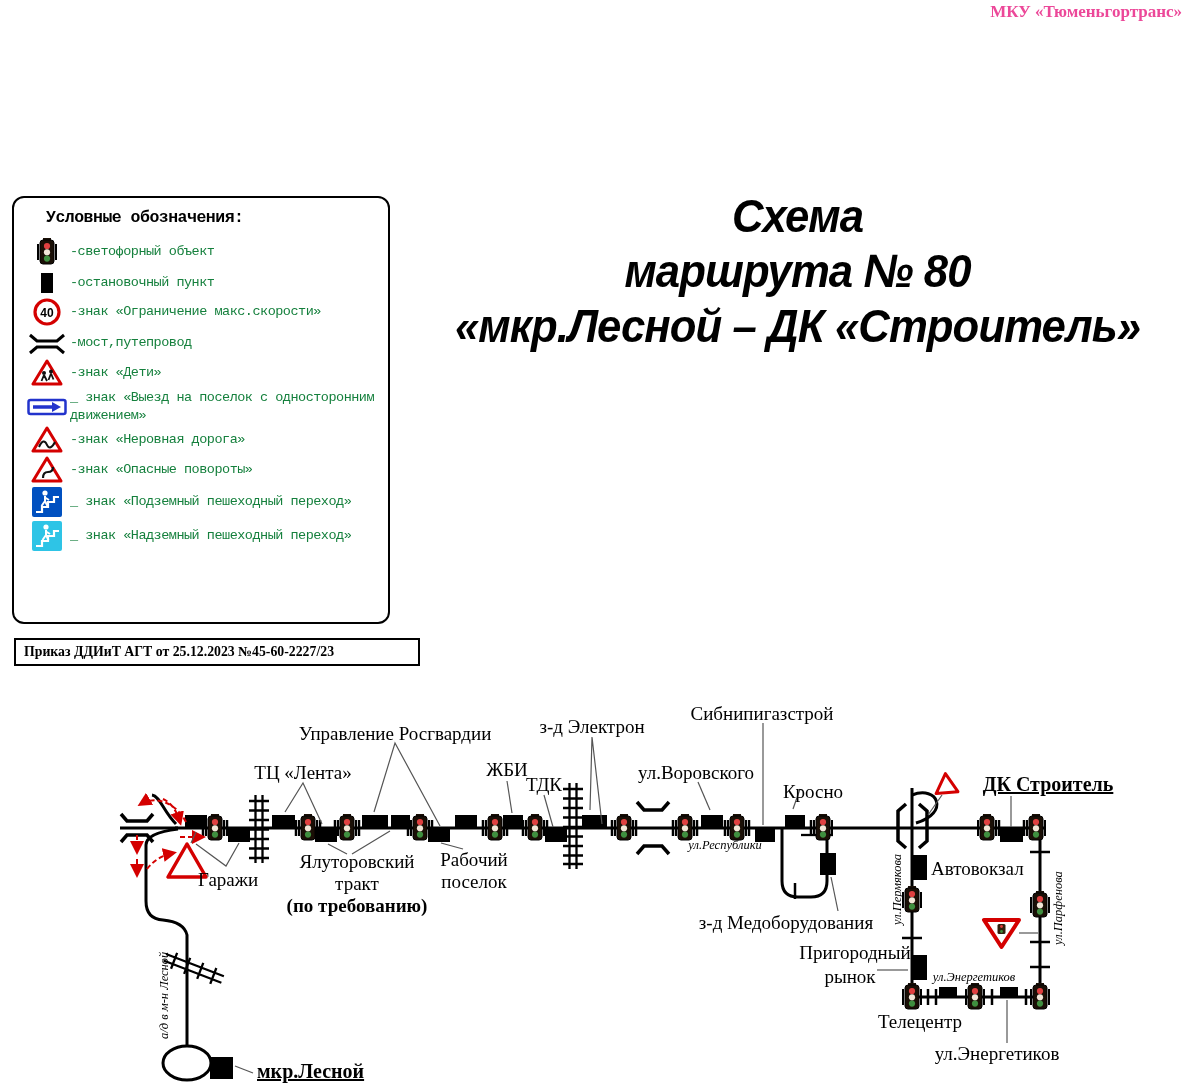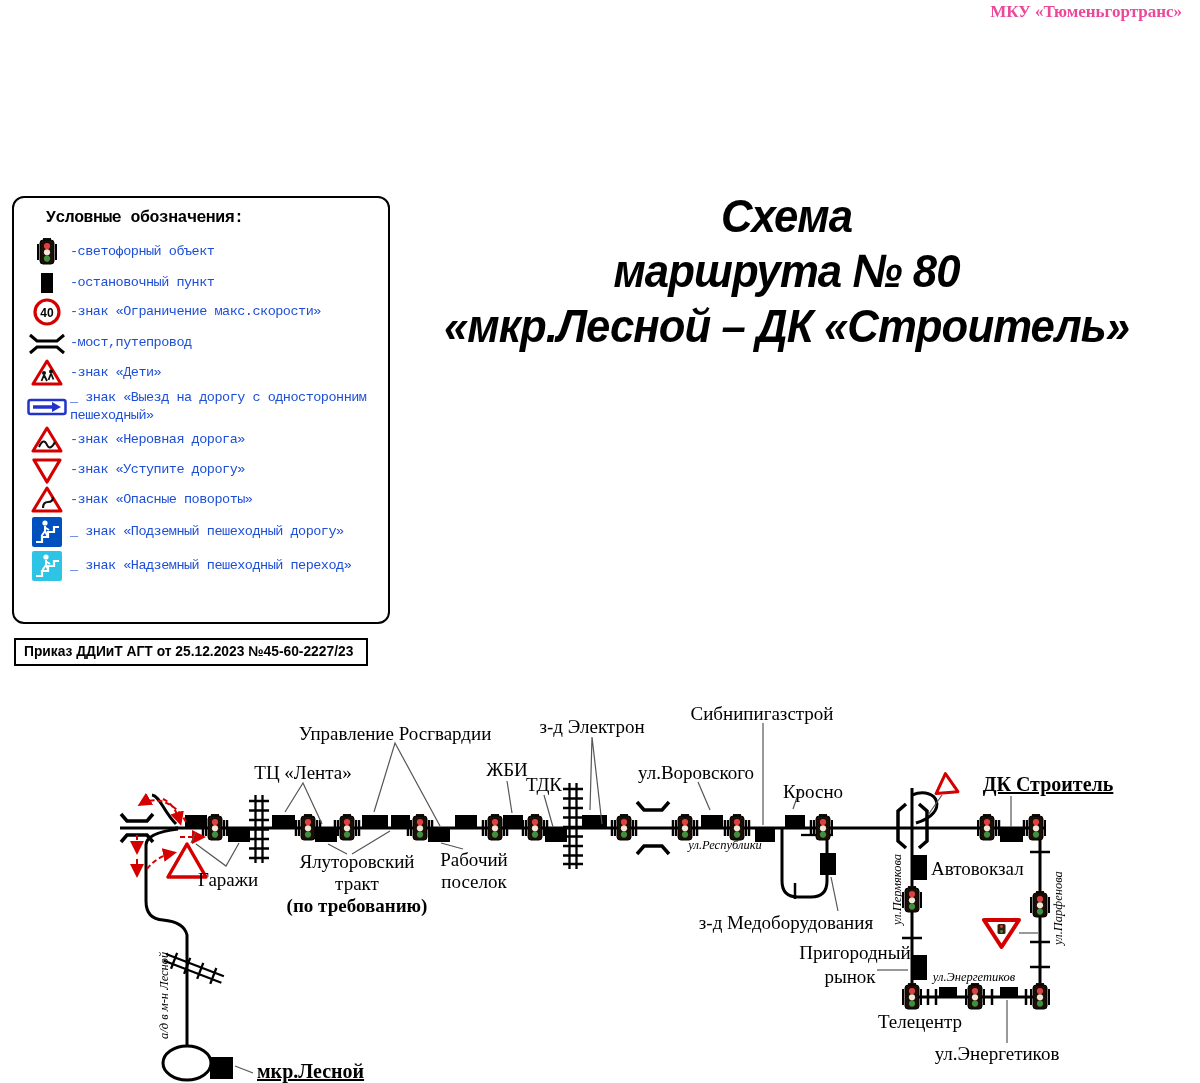--- a/index.html
+++ b/index.html
@@ -10,32 +10,32 @@
   .org-header { position:absolute; top:2px; right:18px; font-family:"Liberation Serif",serif;
                 font-weight:bold; font-size:17px; color:#ec4899; }
 
   
   .legend { position:absolute; left:12px; top:196px; width:378px; height:428px;
             border:2px solid #000; border-radius:12px; padding:8px 2px 4px 10px;
             font-family:"Liberation Mono", monospace; }
   .legend-title { font-weight:bold; font-size:16.5px; margin:2px 0 8px 22px; letter-spacing:-0.5px; }
   .lrow { display:flex; align-items:center; margin-bottom:2px; }
   .licon { width:46px; min-width:46px; display:flex; justify-content:center; align-items:center; }
-  .ltext { font-size:13.5px; letter-spacing:-0.5px; line-height:1.3; color:#1d4ed8; }
+  .ltext { font-size:13.5px; letter-spacing:-0.5px; line-height:1.3; color:#15803d; }
 
   
-  .title-block { position:absolute; left:389px; top:188px; width:795px; text-align:center;
+  .title-block { position:absolute; left:400px; top:188px; width:795px; text-align:center;
                  font-family:"Liberation Sans", sans-serif; font-weight:bold; font-style:italic;
                  color:#000; }
   .title-line { font-size:47px; line-height:55px; transform:scaleX(0.93); transform-origin:center;
                 letter-spacing:-1px; white-space:nowrap; }
 
   
-  .order-box { position:absolute; left:14px; top:638px; width:354px; border:2px solid #000;
-               padding:2px 6px 3px 8px; font-family:Liberation Sans, sans-serif; font-weight:bold;
+  .order-box { position:absolute; left:14px; top:638px; width:406px; border:2px solid #000;
+               padding:2px 6px 3px 8px; font-family:Liberation Serif, serif; font-weight:bold;
                font-size:13.8px; line-height:1.4; }
 
   
   .map-svg { position:absolute; left:0; top:683px; width:1200px; height:400px; }
   text { fill:#000; }
   .stoplbl { font-family:"Liberation Serif",serif; font-size:19px; }
   .stoplbl-b { font-family:"Liberation Serif",serif; font-size:19px; font-weight:bold; }
   .streetlbl { font-family:"Liberation Serif",serif; font-size:12.5px; font-style:italic; }
   .terminallbl { font-family:"Liberation Serif",serif; font-size:20px; font-weight:bold;
                  text-decoration:underline; }
@@ -125,62 +125,54 @@
     </div>
 
     <div class="lrow">
       <span class="licon">
         <svg width="40" height="20" viewBox="0 0 40 20">
           <rect x="1.5" y="3" width="37" height="14" rx="2" fill="#fff" stroke="#2233cc" stroke-width="2.5"></rect>
           <line x1="6" y1="10" x2="27" y2="10" stroke="#2233cc" stroke-width="3.5"></line>
           <polygon points="25,5 34,10 25,15" fill="#2233cc"></polygon>
         </svg>
       </span>
-      <span class="ltext">_ знак «Выезд на дорогу с односторонним пешеходный»</span>
+      <span class="ltext">_ знак «Выезд на поселок с односторонним движением»</span>
     </div>
 
     <div class="lrow">
       <span class="licon">
         <svg width="32" height="28" viewBox="0 0 32 28">
           <polygon points="16,2 2,25 30,25" fill="#fff" stroke="#d40000" stroke-width="3" stroke-linejoin="round"></polygon>
           <path d="M8,21 c3,-7 6,-7 8,-2 c2,4 5,3 8,-3" fill="none" stroke="#111" stroke-width="2"></path>
         </svg>
       </span>
       <span class="ltext">-знак «Неровная дорога»</span>
     </div>
 
-    <div class="lrow">
-      <span class="licon">
-        <svg width="32" height="28" viewBox="0 0 32 28">
-          <polygon points="3,4 29,4 16,26" fill="#fff" stroke="#d40000" stroke-width="3.2" stroke-linejoin="round"></polygon>
-        </svg>
-      </span>
-      <span class="ltext">-знак «Уступите дорогу»</span>
-    </div>
 
     <div class="lrow">
       <span class="licon">
         <svg width="32" height="28" viewBox="0 0 32 28">
           <polygon points="16,2 2,25 30,25" fill="#fff" stroke="#d40000" stroke-width="3" stroke-linejoin="round"></polygon>
           <path d="M12,22 q0,-6 5,-6 q5,0 5,-5" fill="none" stroke="#111" stroke-width="2.2"></path>
         </svg>
       </span>
       <span class="ltext">-знак «Опасные повороты»</span>
     </div>
 
     <div class="lrow">
       <span class="licon">
         <svg width="32" height="32" viewBox="0 0 32 32">
           <rect x="1" y="1" width="30" height="30" rx="2" fill="#0050c0"></rect>
           <path d="M5,26 h6 v-5 h6 v-5 h6 v-5 h5" fill="none" stroke="#fff" stroke-width="2.2"></path>
           <circle cx="14" cy="7" r="2.6" fill="#fff"></circle>
           <path d="M14,10 L14,15 M14,15 L10.5,20 M14,15 L16.5,20 M14,11.5 L18,14" stroke="#fff" stroke-width="2" fill="none"></path>
         </svg>
       </span>
-      <span class="ltext">_ знак «Подземный пешеходный дорогу»</span>
+      <span class="ltext">_ знак «Подземный пешеходный переход»</span>
     </div>
 
     <div class="lrow">
       <span class="licon">
         <svg width="32" height="32" viewBox="0 0 32 32">
           <rect x="1" y="1" width="30" height="30" rx="2" fill="#2ec4e6"></rect>
           <path d="M5,26 h6 v-5 h6 v-5 h6 v-5 h5" fill="none" stroke="#fff" stroke-width="2.2"></path>
           <circle cx="15" cy="7" r="2.6" fill="#fff"></circle>
           <path d="M15,10 L15,15 M15,15 L11.5,20 M15,15 L17.5,20 M15,11.5 L19,14" stroke="#fff" stroke-width="2" fill="none"></path>
         </svg>

